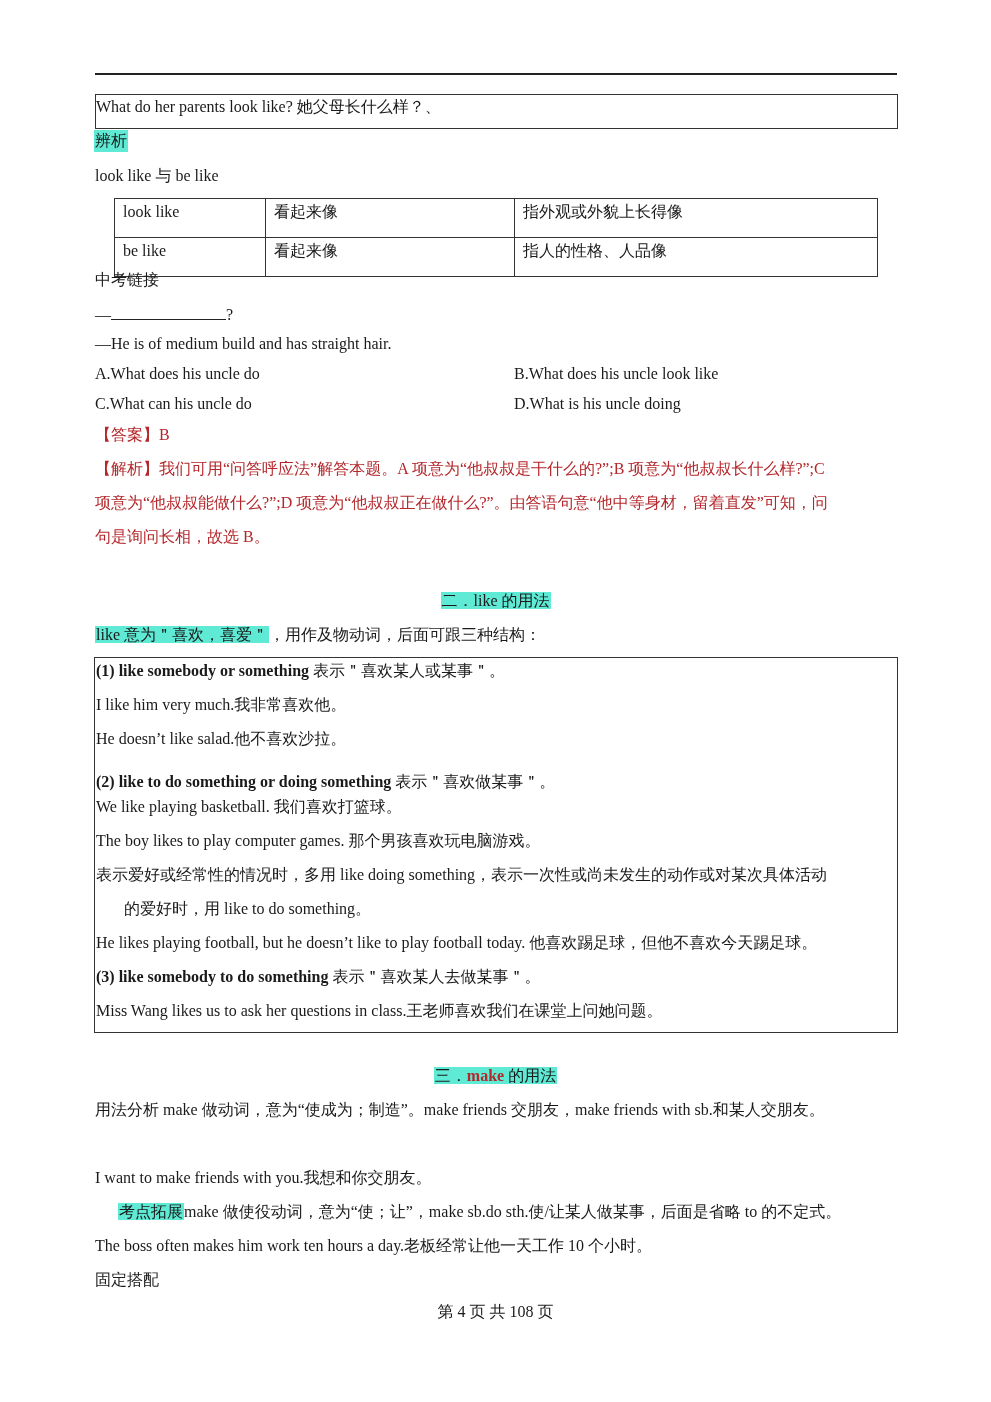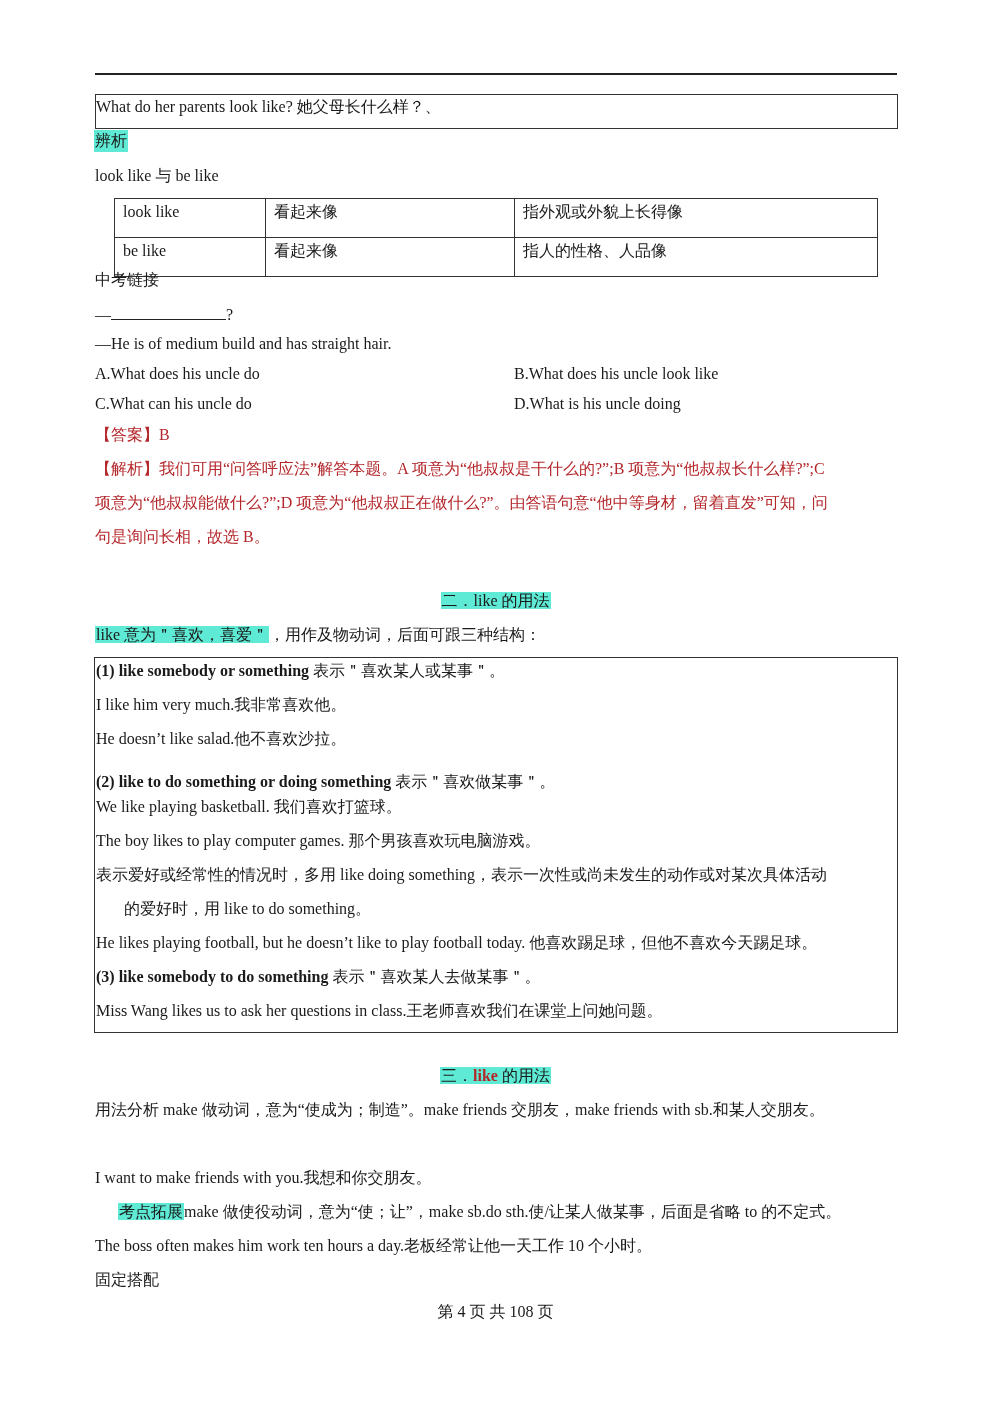--- a/index.html
+++ b/index.html
@@ -74,21 +74,21 @@
   <span class="box-line" style="top:765px;margin-top:6px;"><b>(2) like to do something or doing something</b><span> 表示＂喜欢做某事＂。</span></span>
   <span class="box-line" style="top:796px;">We like playing basketball.  我们喜欢打篮球。</span>
   <span class="box-line" style="top:830px;">The boy likes to play computer games.  那个男孩喜欢玩电脑游戏。</span>
   <span class="box-line" style="top:864px;">表示爱好或经常性的情况时，多用 like doing something，表示一次性或尚未发生的动作或对某次具体活动</span>
   <span class="box-line" style="top:898px;padding-left:28px;">的爱好时，用 like to do something。</span>
   <span class="box-line" style="top:932px;">He likes playing football, but he doesn’t like to play football today.  他喜欢踢足球，但他不喜欢今天踢足球。</span>
   <span class="box-line" style="top:966px;"><b>(3) like somebody to do something</b><span>  表示＂喜欢某人去做某事＂。</span></span>
   <span class="box-line" style="top:1000px;">Miss Wang likes us to ask her questions in class.王老师喜欢我们在课堂上问她问题。</span>
 
   <div class="abs center" style="top:1065px;">
-    <span class="hl"><span>三．</span><b class="red">like</b><span> 的用法</span></span>
+    <span class="hl"><span>三．</span><b class="red">make</b><span> 的用法</span></span>
   </div>
   <span class="abs" style="left:95px;top:1099px;">用法分析 make 做动词，意为“使成为；制造”。make friends 交朋友，make friends with sb.和某人交朋友。</span>
   <span class="abs" style="left:95px;top:1167px;">I want to make friends with you.我想和你交朋友。</span>
   <span class="abs" style="left:110px;top:1201px;padding-left:8px;"><span class="hl">考点拓展</span><span>make 做使役动词，意为“使；让”，make sb.do sth.使/让某人做某事，后面是省略 to 的不定式。</span></span>
   <span class="abs" style="left:95px;top:1235px;">The boss often makes him work ten hours a day.老板经常让他一天工作 10 个小时。</span>
   <span class="abs" style="left:95px;top:1269px;">固定搭配</span>
 
   <div class="abs center" style="top:1301px;">
     <span>第 4 页 共 108 页</span>
   </div>

